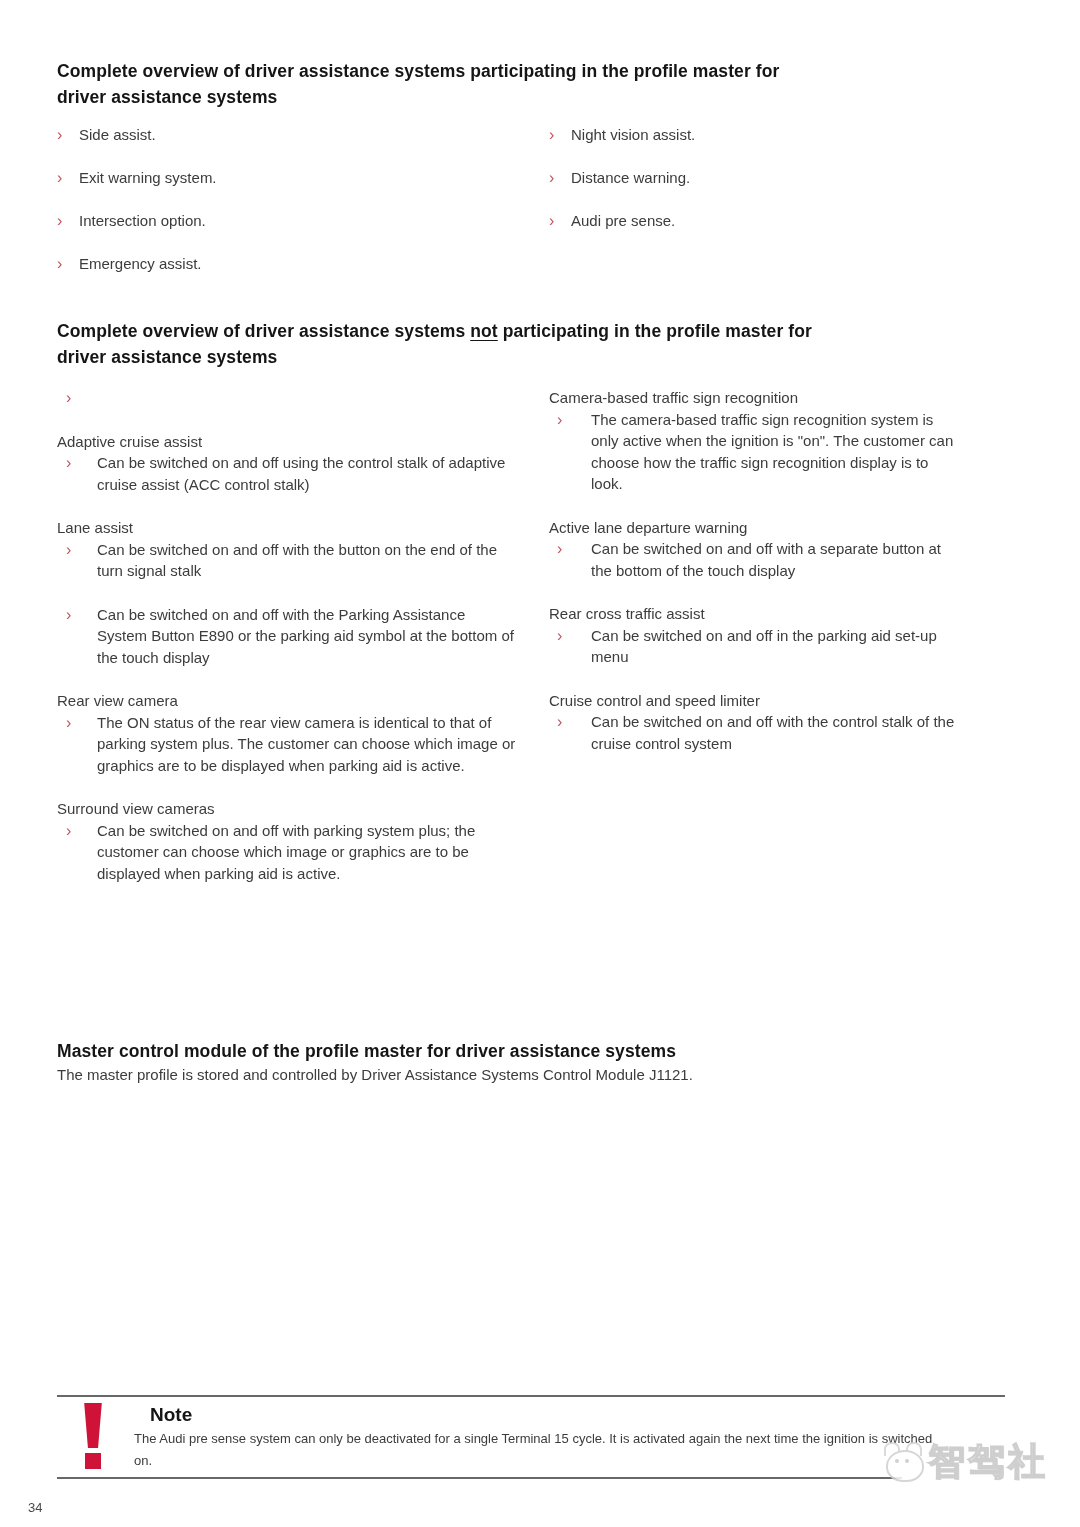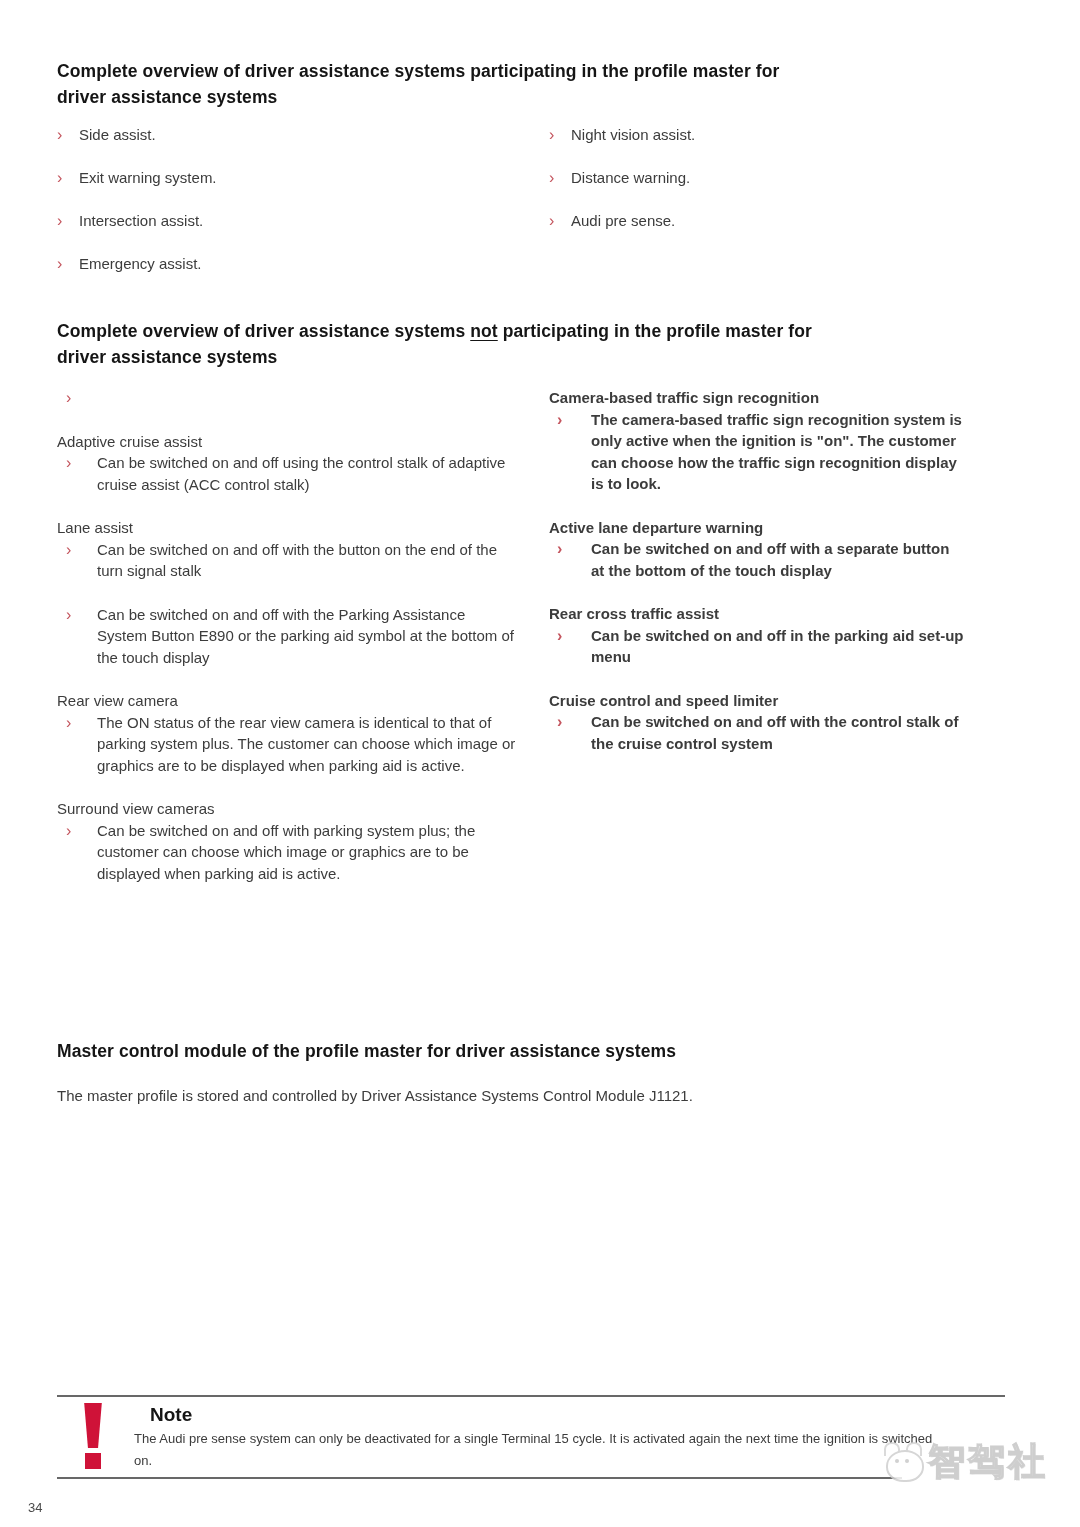--- a/index.html
+++ b/index.html
@@ -20,21 +20,21 @@
   .s1-item .chev{width:22px;}
   
   .s2-cols{display:grid;grid-template-columns:492px 1fr;margin-top:17px;}
   .block{margin-bottom:22px;}
   .block-title{font-size:15px;line-height:21.5px;}
   .sub{display:flex;margin-top:0;}
   .sub .chev{width:31px;padding-left:9px;}
   .sub .txt{flex:1;max-width:420px;}
   .col-right .sub .chev{width:34px;padding-left:8px;}
   .col-right .sub .txt{max-width:440px;}
-  .col-right .block{padding-right:20px;font-weight:bold;}
+  .col-right .block{padding-right:20px;}
   
   .rule{position:absolute;height:1.5px;background:#686868;}
   .excl{position:absolute;left:81px;top:1403px;width:24px;height:68px;}
   .excl .bar{width:21px;height:45px;margin:0 auto;background:#cf1238;
     clip-path:polygon(8% 0,92% 0,74% 100%,26% 100%);}
   .excl .dot{width:16px;height:16px;margin:5px auto 0;background:#cf1238;}
   .note-label{position:absolute;left:150px;top:1404px;font-size:19px;font-weight:bold;color:#151515;}
   .note-text{position:absolute;left:134px;top:1428px;width:818px;font-size:13px;line-height:22px;}
   
   .watermark{position:absolute;left:882px;top:1442px;display:flex;align-items:center;opacity:.85;}
@@ -47,21 +47,21 @@
   .wm-face .eye1,.wm-face .eye2{position:absolute;top:17px;width:4px;height:4px;background:#c9c9c9;border-radius:50%;}
   .wm-face .eye1{left:13px;} .wm-face .eye2{left:23px;}
   .wm-text{font-size:37px;font-weight:bold;line-height:1;margin-left:4px;letter-spacing:3px;
     color:#ffffff;-webkit-text-stroke:1.3px #c6c6c6;text-shadow:1px 1px 0 #dcdcdc;}
   
   .page-num{position:absolute;left:28px;top:1500px;font-size:13px;color:#4a4a4a;}
   
   .sec1{position:absolute;left:57px;top:58px;right:64px;}
   .sec2{position:absolute;left:57px;top:318px;right:64px;}
   .sec3{position:absolute;left:57px;top:1038px;right:64px;}
-  .sec3 .para{margin-top:21px;}
+  .sec3 .para{}
 </style>
 </head>
 <body>
 
 <div class="page">
 
   <div class="sec1">
     <div class="heading">
       <div>Complete overview of driver assistance systems participating in the profile master for</div>
       <div>driver assistance systems</div>
@@ -71,21 +71,21 @@
         <div class="s1-item">
           <span class="chev">›</span>
           <span>Side assist.</span>
         </div>
         <div class="s1-item">
           <span class="chev">›</span>
           <span>Exit warning system.</span>
         </div>
         <div class="s1-item">
           <span class="chev">›</span>
-          <span>Intersection assist.</span>
+          <span>Intersection option.</span>
         </div>
         <div class="s1-item">
           <span class="chev">›</span>
           <span>Emergency assist.</span>
         </div>
       </div>
       <div class="s1-col">
         <div class="s1-item">
           <span class="chev">›</span>
           <span>Night vision assist.</span>

